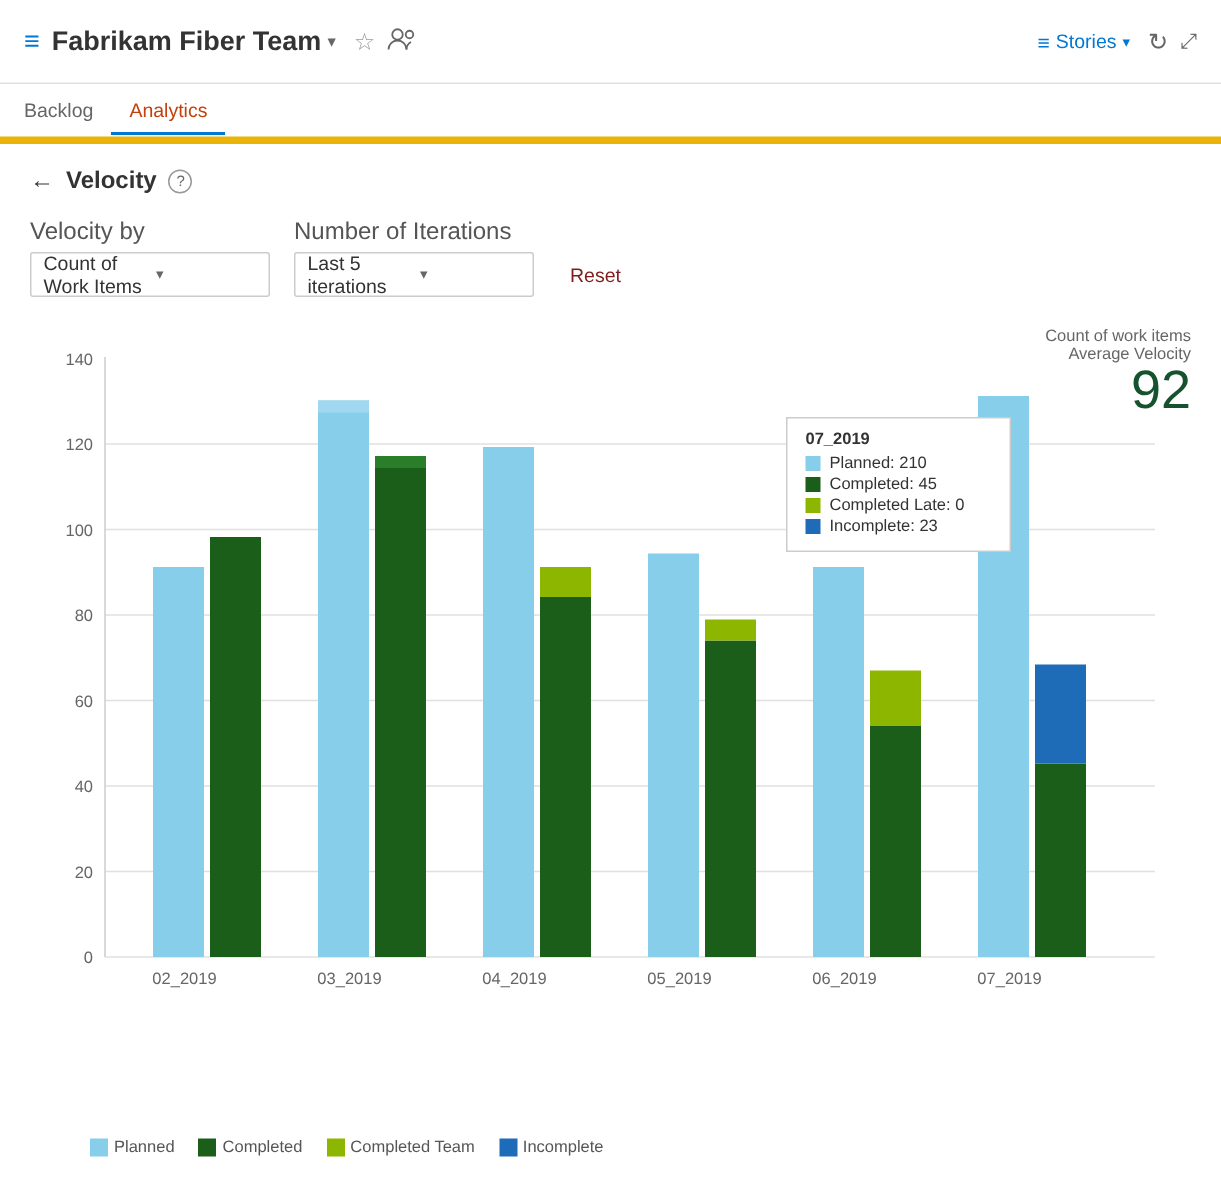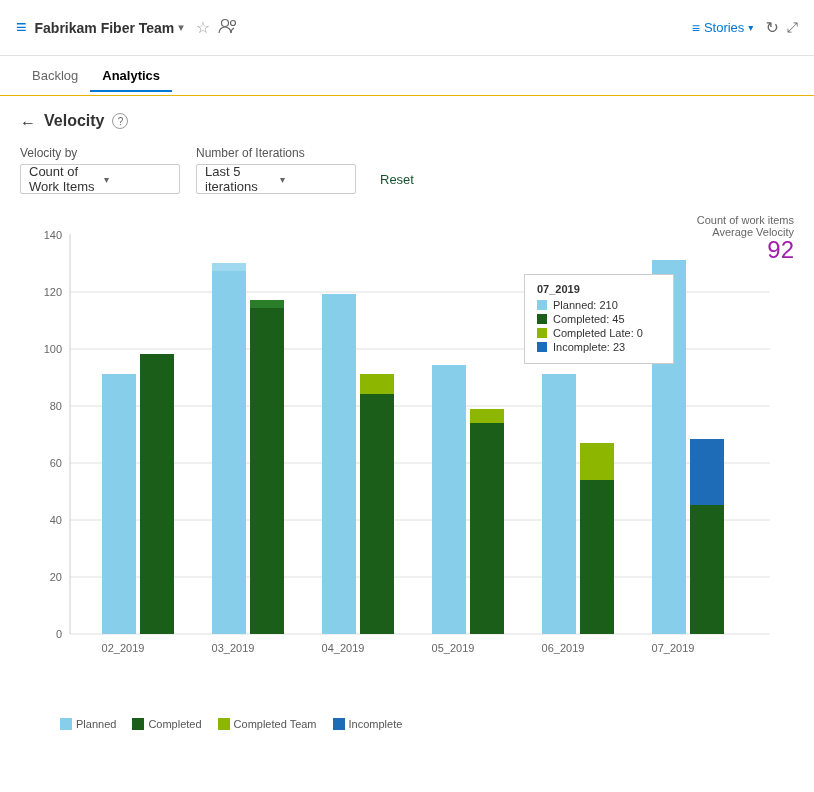--- a/index.html
+++ b/index.html
@@ -1,66 +1,66 @@
 <!DOCTYPE html>
 <html><head>
   <meta charset="utf-8">
   <style>
     * { box-sizing: border-box; margin: 0; padding: 0; }
     body { font-family: 'Segoe UI', sans-serif; background: #fff; width: 814px; height: 792px; overflow: hidden; font-size: 13px; color: #333; }
 
     
     .header { display: flex; align-items: center; padding: 8px 16px; border-bottom: 1px solid #e0e0e0; height: 56px; }
     .header-icon { color: #0078d4; font-size: 18px; margin-right: 8px; }
-    .header-title { font-size: 14px; font-weight: 600; color: #333; }
+    .header-title { font-size: 18px; font-weight: 600; color: #333; }
     .header-chevron { color: #666; margin-left: 4px; font-size: 11px; }
     .header-star { color: #999; margin-left: 12px; font-size: 16px; cursor: pointer; }
     .header-people { color: #999; margin-left: 8px; font-size: 16px; cursor: pointer; }
     .header-spacer { flex: 1; }
     .header-stories { display: flex; align-items: center; color: #0078d4; font-size: 13px; cursor: pointer; }
     .header-refresh { color: #666; margin-left: 12px; font-size: 16px; cursor: pointer; }
     .header-expand { color: #666; margin-left: 8px; font-size: 16px; cursor: pointer; }
 
     
-    .nav-tabs { display: flex; align-items: center; padding: 0 20px; border-bottom: 1px solid #eab308; height: 40px; }
+    .nav-tabs { display: flex; align-items: center; padding: 0 4px; border-bottom: 5px solid #eab308; height: 40px; }
     .nav-tab { padding: 8px 12px; font-size: 13px; color: #666; cursor: pointer; position: relative; text-decoration: none; }
-    .nav-tab.active { color: #000000; font-weight: 700; }
+    .nav-tab.active { color: #c2410c; font-weight: 400; }
     .nav-tab.active::after { content: ''; position: absolute; bottom: -1px; left: 0; right: 0; height: 2px; background: #0078d4; }
 
     
     .page-content { padding: 16px 20px; }
     .page-header { display: flex; align-items: center; margin-bottom: 16px; }
     .back-arrow { color: #333; font-size: 16px; margin-right: 8px; cursor: pointer; }
     .page-title { font-size: 16px; font-weight: 600; color: #333; }
     .help-icon { color: #666; font-size: 13px; margin-left: 8px; border: 1px solid #999; border-radius: 50%; width: 16px; height: 16px; display: flex; align-items: center; justify-content: center; cursor: pointer; font-size: 10px; }
 
     
     .filters { display: flex; align-items: flex-end; gap: 16px; margin-bottom: 20px; }
     .filter-group { display: flex; flex-direction: column; gap: 4px; }
-    .filter-label { font-size: 12px; color: #555; }
+    .filter-label { font-size: 16px; color: #555; }
     .filter-select { display: flex; align-items: center; border: 1px solid #ccc; border-radius: 2px; padding: 4px 8px; background: #fff; cursor: pointer; font-size: 13px; min-width: 160px; height: 30px; }
     .filter-select span { flex: 1; }
     .filter-select .chevron { color: #666; font-size: 10px; margin-left: 8px; }
-    .reset-btn { background: none; border: none; color: #14532d; font-size: 13px; cursor: pointer; padding: 4px 8px; height: 30px; display: flex; align-items: center; }
+    .reset-btn { background: none; border: none; color: #7f1d1d; font-size: 13px; cursor: pointer; padding: 4px 8px; height: 30px; display: flex; align-items: center; }
 
     
     .chart-container { position: relative; width: 100%; height: 500px; }
     .chart-top-right { position: absolute; top: 0; right: 0; text-align: right; }
     .chart-label { font-size: 11px; color: #666; }
-    .chart-velocity { font-size: 24px; font-weight: 300; color: #a21caf; line-height: 1; }
+    .chart-velocity { font-size: 36px; font-weight: 300; color: #14532d; line-height: 1; }
 
     
     .tooltip { position: absolute; top: 60px; right: 120px; background: #fff; border: 1px solid #ccc; padding: 8px 12px; font-size: 11px; z-index: 10; min-width: 150px; }
     .tooltip-title { font-weight: 600; margin-bottom: 4px; }
     .tooltip-row { display: flex; align-items: center; gap: 6px; margin: 2px 0; }
     .tooltip-dot { width: 10px; height: 10px; flex-shrink: 0; }
 
     
     .legend { display: flex; align-items: center; gap: 16px; margin-top: 4px; padding-left: 40px; }
-    .legend-item { display: flex; align-items: center; gap: 4px; font-size: 11px; color: #555; }
+    .legend-item { display: flex; align-items: center; gap: 4px; font-size: 11px; color: #555; margin-top: 37px; }
     .legend-color { width: 12px; height: 12px; }
   </style>
 </head>
 <body>
 
 <div class="header">
   <span class="header-icon">≡</span>
   <span class="header-title">Fabrikam Fiber Team</span>
   <span class="header-chevron">▾</span>
   <span class="header-star">☆</span>

